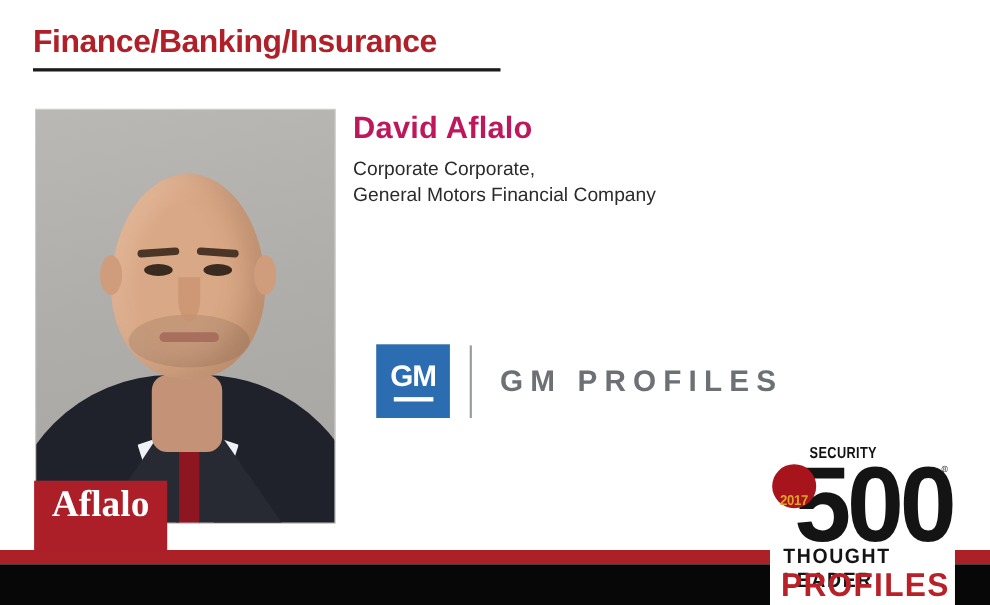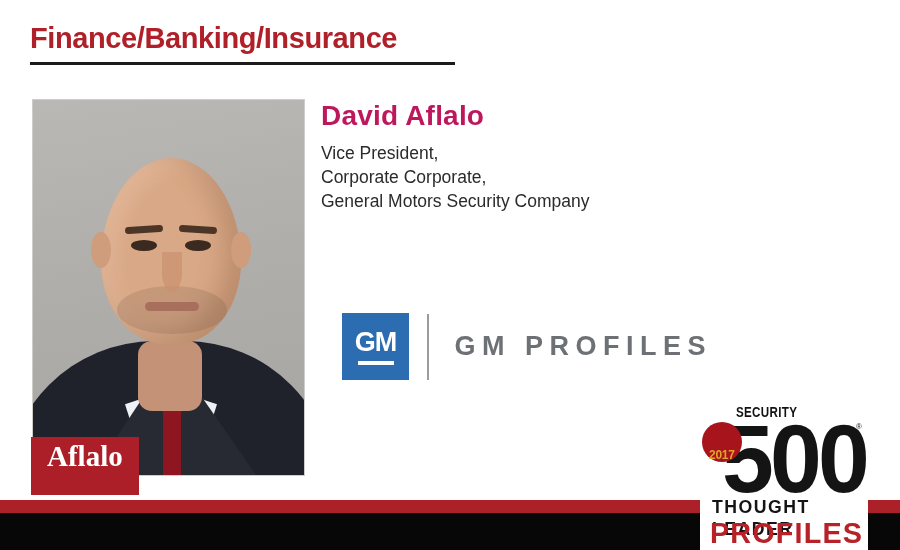--- a/index.html
+++ b/index.html
@@ -145,21 +145,21 @@
   
   #nameplate {
     position: absolute;
     left: 31px;
     top: 437px;
     padding: 4px 16px 24px 16px;
     background: #ad1f28;
     color: #ffffff;
     font-family: "Liberation Serif", serif;
     font-weight: bold;
-    font-size: 29px;
+    font-size: 34px;
     line-height: 1.05;
     z-index: 6;
   }
 
   
   #person-name {
     position: absolute;
     left: 321px;
     top: 100px;
     font-size: 28px;
@@ -356,23 +356,22 @@
     <div class="ph-eye-l"></div>
     <div class="ph-eye-r"></div>
     <div class="ph-nose"></div>
     <div class="ph-mouth"></div>
   </div>
 
   <div id="nameplate">Aflalo</div>
 
   <div id="person-name">David Aflalo</div>
   <div id="person-titles">
-    <div>Vice President,</div>
     <div>Corporate Corporate,</div>
-    <div>General Motors Security Company</div>
+    <div>General Motors Financial Company</div>
   </div>
 
   <div id="company-logo">
     <div id="gm-mark">
       <div id="gm-mark-text">GM</div>
       <div id="gm-mark-rule"></div>
     </div>
     <div id="logo-divider"></div>
     <div id="company-wordmark">GM PROFILES</div>
   </div>

